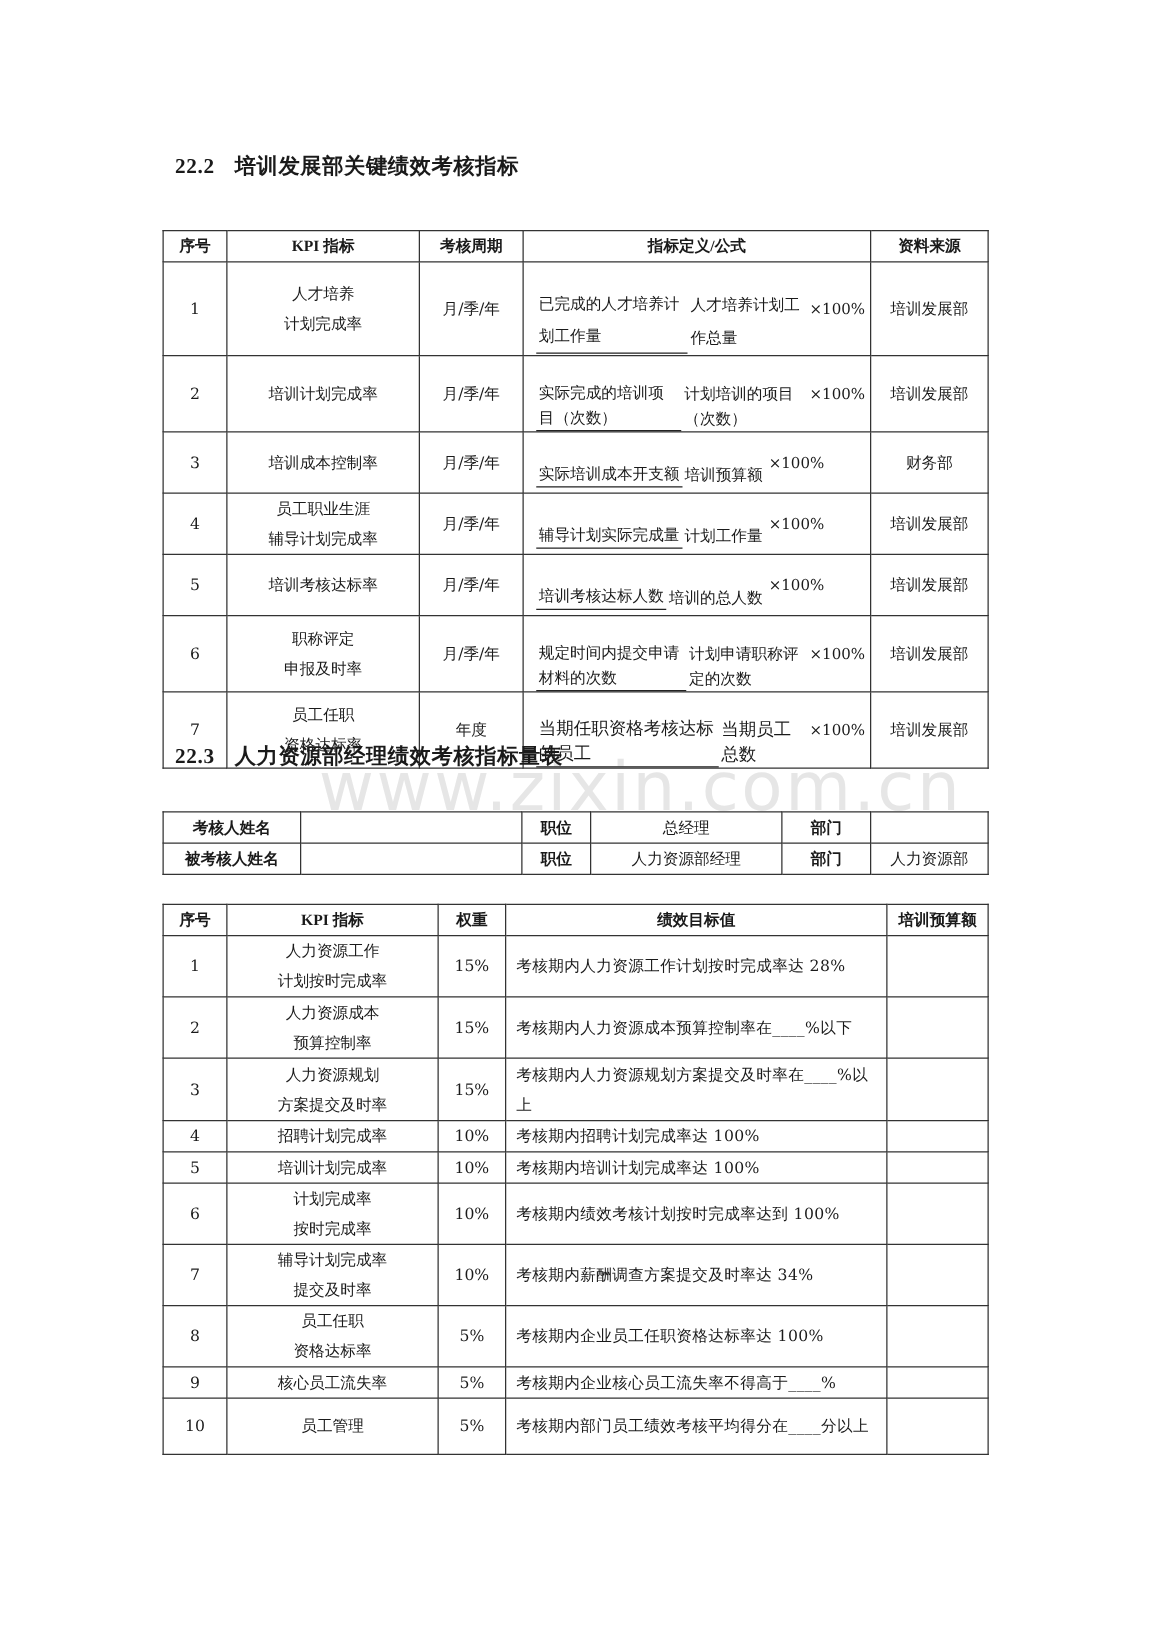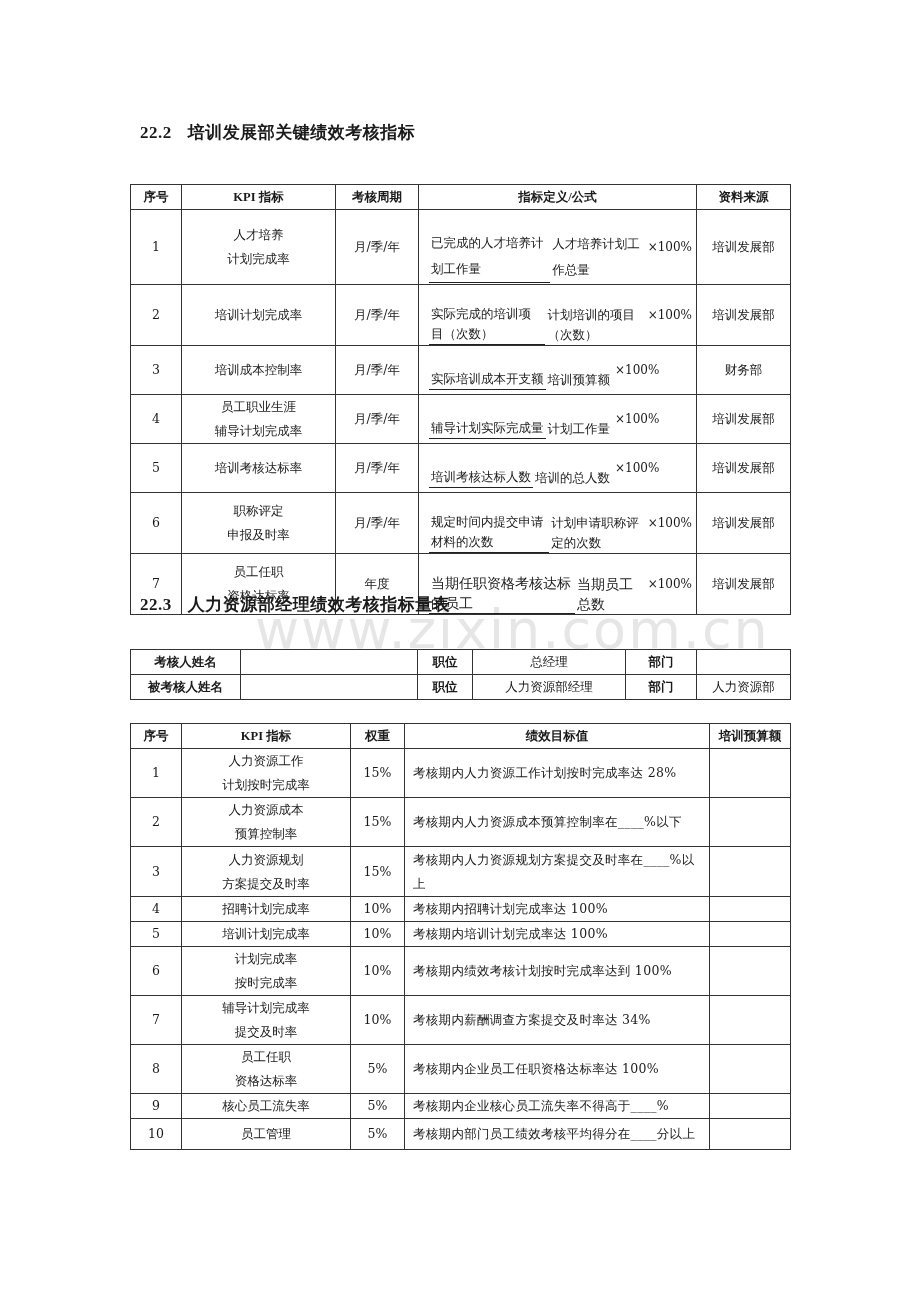--- a/index.html
+++ b/index.html
@@ -295,21 +295,21 @@
     </tr>
     <tr style="height:25px">
       <td>9</td>
       <td class="kpi">
           <div>核心员工流失率</div>
         </td>
       <td>5%</td>
       <td class="target">考核期内企业核心员工流失率不得高于____%</td>
       <td></td>
     </tr>
-    <tr style="height:31px">
+    <tr style="height:45px">
       <td>10</td>
       <td class="kpi">
           <div>员工管理</div>
         </td>
       <td>5%</td>
       <td class="target">考核期内部门员工绩效考核平均得分在____分以上</td>
       <td></td>
     </tr>
   </tbody>
 </table>

